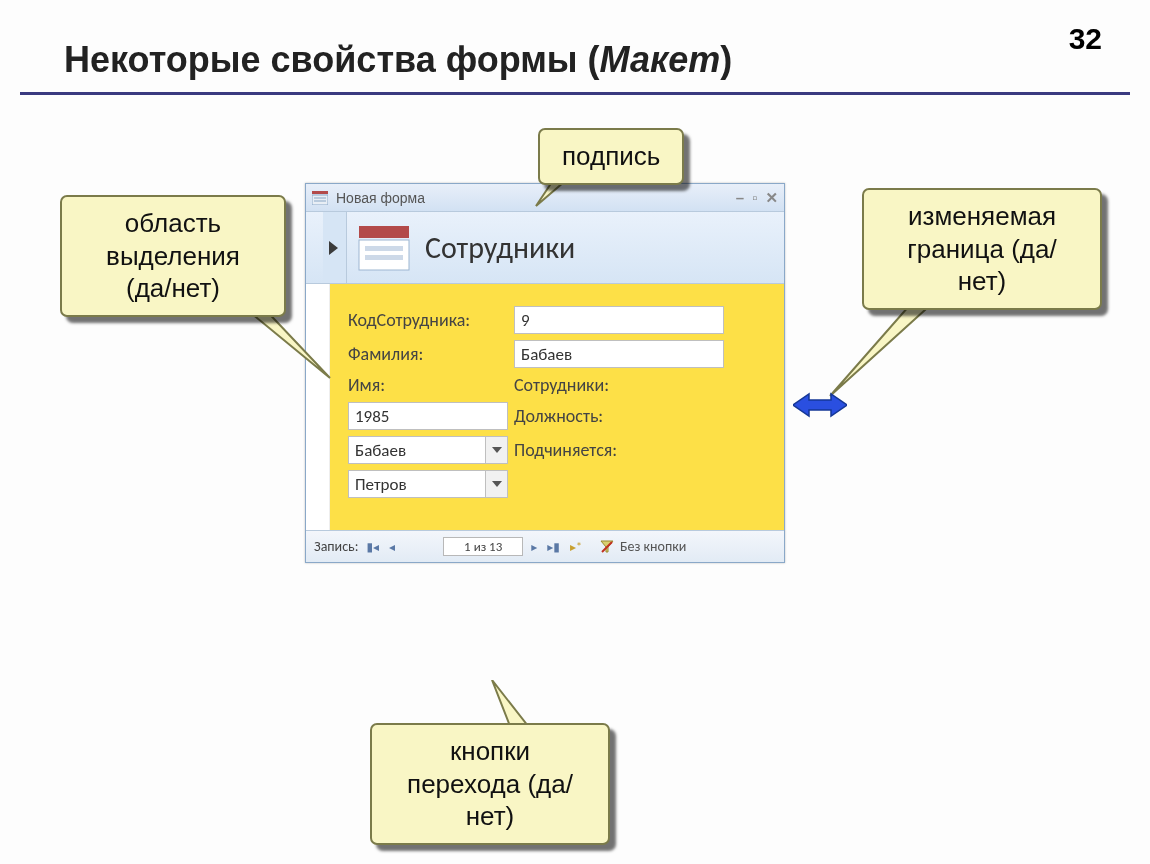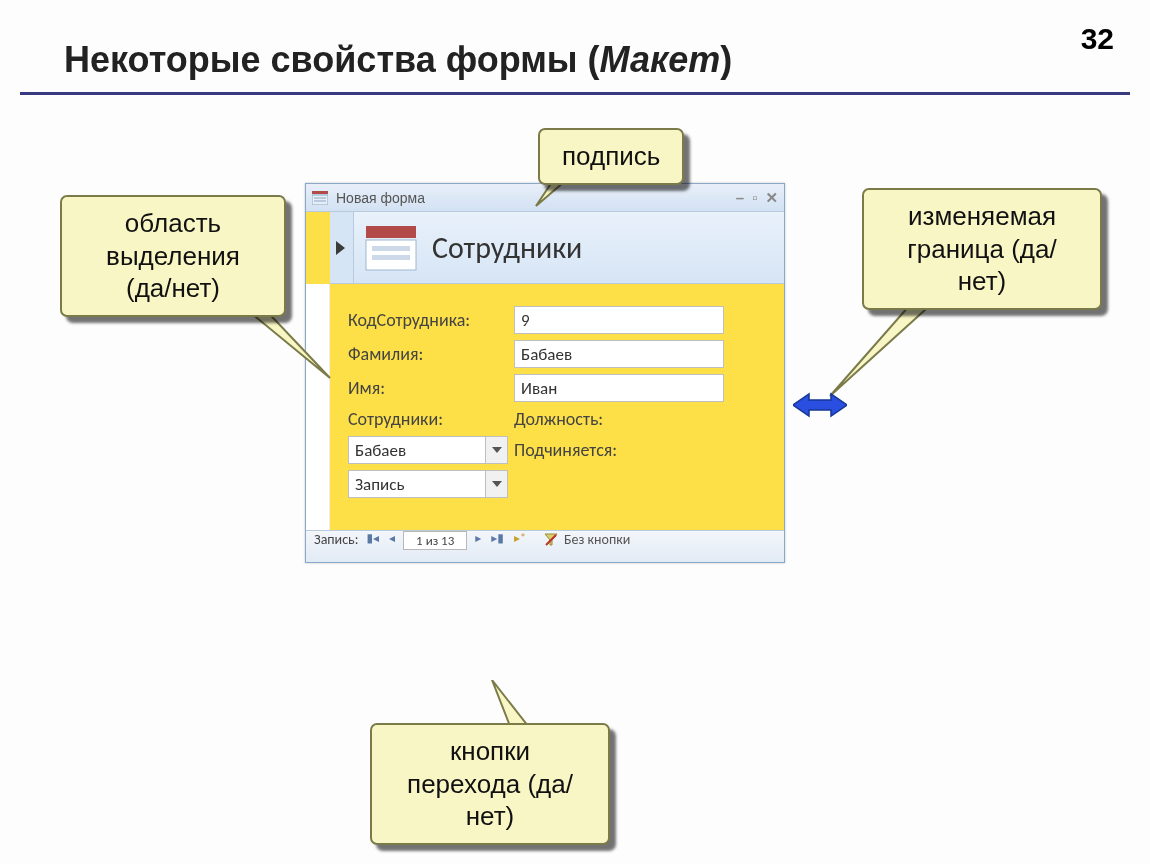--- a/index.html
+++ b/index.html
@@ -15,21 +15,21 @@
   .slide-title {
     position: absolute;
     left: 64px;
     top: 39px;
     font-size: 36px;
     font-weight: bold;
     color: #222;
   }
   .slide-number {
     position: absolute;
-    right: 36px;
+    right: 48px;
     top: 22px;
     font-size: 30px;
     font-weight: bold;
     color: #000;
   }
   .title-rule {
     position: absolute;
     left: 20px;
     right: 20px;
     top: 92px;
@@ -80,23 +80,22 @@
     gap: 8px;
     color: #888;
     font-size: 15px;
     font-weight: bold;
   }
   .form-header {
     display: flex;
     align-items: center;
     background: linear-gradient(#e9f1fb, #d6e5f5);
     height: 72px;
-    padding-left: 0;
+    padding-left: 17px;
     border-bottom: 1px solid #b8cadd;
-    margin-left: 24px;
   }
   .sel-margin {
     width: 24px;
     align-self: stretch;
     background: #d6e5f5;
     border-right: 1px solid #b8cadd;
     position: relative;
   }
   .sel-tri {
     position: absolute;
@@ -160,38 +159,39 @@
     display: flex;
     align-items: center;
     justify-content: center;
   }
   .fields .inp.combo .dd svg { width: 10px; height: 6px; }
   .record-nav {
     height: 32px;
     background: linear-gradient(#f3f6fb, #e2ebf5);
     border-top: 1px solid #b8cadd;
     display: flex;
-    align-items: flex-start;
+    align-items: center;
     padding: 0 8px;
     gap: 6px;
     font-size: 14px;
     color: #444;
     font-family: Calibri, Arial, sans-serif;
   }
   .record-nav .nbtn {
     padding: 0 2px;
     color: #5a78a5;
     font-size: 12px;
     user-select: none;
   }
   .record-nav .recbox {
     border: 1px solid #b8b8b8;
     background: #fff;
-    padding: 1px 12px;
+    padding: 1px 20px;
     font-size: 13px;
+    margin-left: 40px;
   }
   .record-nav .nofilter {
     display: flex;
     align-items: center;
     gap: 6px;
     margin-left: 10px;
     color: #555;
   }
   .record-nav .nofilter svg { width: 14px; height: 14px; }
   
@@ -286,39 +286,39 @@
       <div class="inp">
           <span>9</span>
         </div>
 
       <label>Фамилия:</label>
       <div class="inp">
           <span>Бабаев</span>
         </div>
 
       <label>Имя:</label>
+
+      <label>Сотрудники:</label>
       <div class="inp">
-          <span>Иван</span>
-        </div>
-
-      <label>Сотрудники:</label>
+          <span>1985</span>
+        </div>
 
       <label>Должность:</label>
       <div class="inp combo">
         <span>Бабаев</span>
         <div class="dd">
           <svg viewBox="0 0 10 6">
               <polygon points="0,0 10,0 5,6" fill="#555"></polygon>
             </svg>
         </div>
       </div>
 
       <label>Подчиняется:</label>
       <div class="inp combo">
-        <span>Запись</span>
+        <span>Петров</span>
         <div class="dd">
           <svg viewBox="0 0 10 6">
               <polygon points="0,0 10,0 5,6" fill="#555"></polygon>
             </svg>
         </div>
       </div>
 
     </div>
   </div>
 

